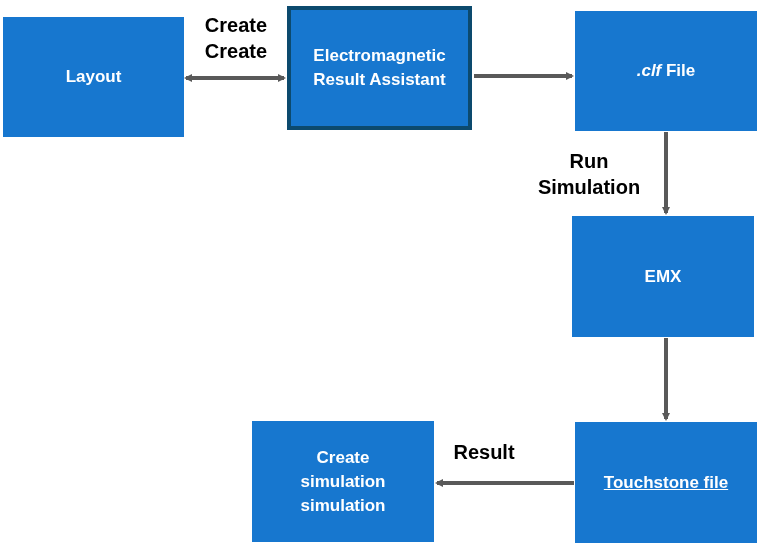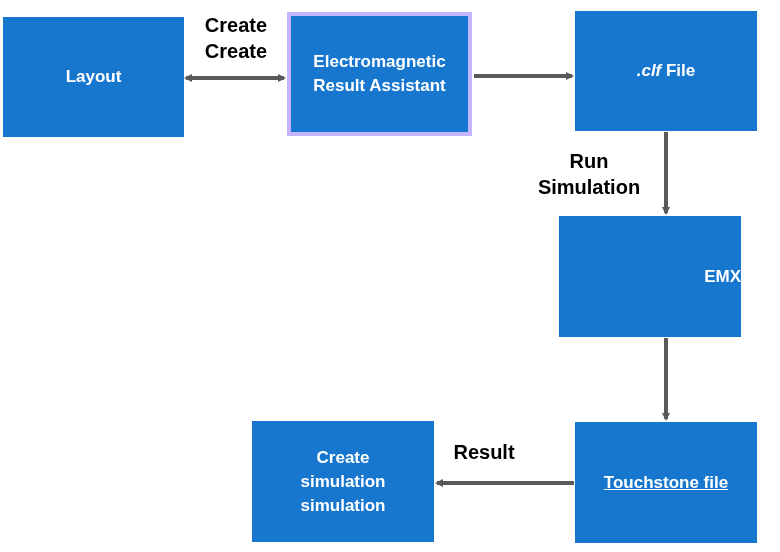--- a/index.html
+++ b/index.html
@@ -25,32 +25,32 @@
   <line x1="474" y1="76" x2="572" y2="76" stroke="#595959" stroke-width="4" marker-end="url(#ah)"></line>
   <line x1="666" y1="132" x2="666" y2="213" stroke="#595959" stroke-width="4" marker-end="url(#ah)"></line>
   <line x1="666" y1="338" x2="666" y2="419" stroke="#595959" stroke-width="4" marker-end="url(#ah)"></line>
   <line x1="574" y1="483" x2="437" y2="483" stroke="#595959" stroke-width="4" marker-end="url(#ah)"></line>
 </svg>
 
 <div class="box" style="left:3px;top:17px;width:181px;height:120px;justify-content:center;">
   <span>Layout</span>
 </div>
 
-<div class="box" style="left:287px;top:12px;width:185px;height:124px;border:4px solid #c4b5fd;">
+<div class="box" style="left:287px;top:6px;width:185px;height:124px;border:4px solid #0c4a6e;">
   <div>
     <div>Electromagnetic</div>
     <div>Result Assistant</div>
   </div>
 </div>
 
 <div class="box" style="left:575px;top:11px;width:182px;height:120px;">
   <span><span class="it">.clf</span><span style="white-space:pre;"> File</span></span>
 </div>
 
-<div class="box" style="left:559px;top:216px;width:182px;height:121px;justify-content:flex-end;">
+<div class="box" style="left:572px;top:216px;width:182px;height:121px;">
   <span>EMX</span>
 </div>
 
 <div class="box" style="left:575px;top:422px;width:182px;height:121px;text-decoration:underline;">
   <span>Touchstone file</span>
 </div>
 
 <div class="box" style="left:252px;top:421px;width:182px;height:121px;">
   <div>
     <div>Create</div>

